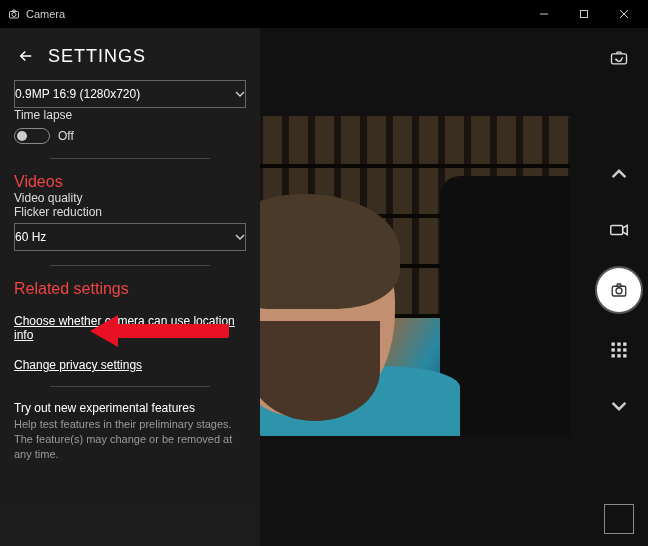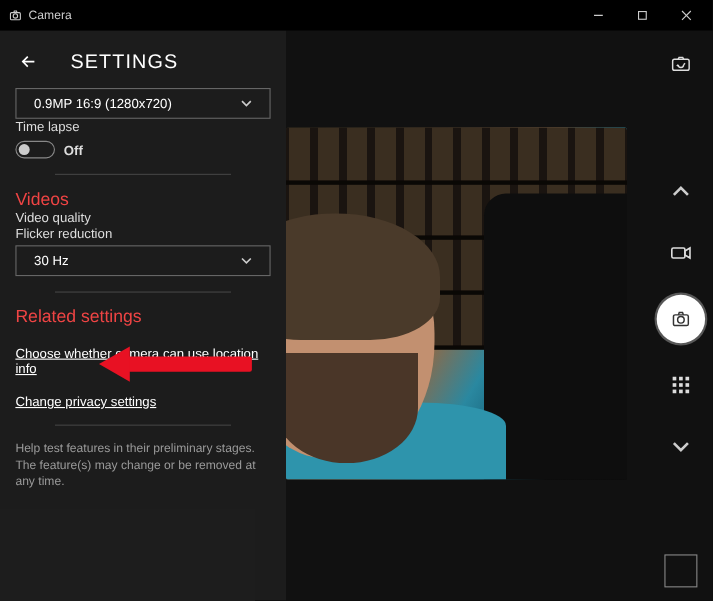--- a/index.html
+++ b/index.html
@@ -17,26 +17,26 @@
   .shelf-line { position:absolute; left:0; right:0; height:4px; background:#0a0805; }
   .person { position:absolute; bottom:0; left:0; width:260px; height:250px; }
   .head { position:absolute; left:-40px; top:20px; width:175px; height:210px; background:#c29070; border-radius: 60% 60% 50% 50% / 55% 55% 60% 60%; }
   .hair { position:absolute; left:-50px; top:8px; width:190px; height:115px; background:#4a3a2a; border-radius: 60% 60% 40% 40%; }
   .beard { position:absolute; left:-10px; top:135px; width:130px; height:100px; background:#4a3628; border-radius: 0 0 50% 50%; }
   .shirt { position:absolute; left:-60px; bottom:0; width:260px; height:70px; background:#2e94ac; border-radius: 30% 30% 0 0; }
   .chair { position:absolute; right:-20px; bottom:0; width:150px; height:260px; background:#0e0e0e; border-radius: 20px 20px 0 0; }
   .panel { position: absolute; left:0; top:0; bottom:0; width:260px; background: rgba(31,31,31,0.85); color:#fff; padding: 8px 14px 0 14px; overflow:hidden; font-size: 12px; }
   .panel-header { display:flex; align-items:center; gap:10px; height:40px; }
   .back-btn { width:24px; height:24px; display:flex; align-items:center; justify-content:center; color:#fff; }
-  .panel-title { font-size: 18px; font-weight: 300; letter-spacing: 1px; margin-left: 16px; }
-  .dropdown { width: 100%; height: 28px; border: 1px solid #666; background: transparent; color: #fff; display:flex; align-items:center; justify-content:space-between; padding: 0 16px; font-size: 12px; margin-top:4px; }
+  .panel-title { font-size: 18px; font-weight: 300; letter-spacing: 1px; }
+  .dropdown { width: 100%; height: 28px; border: 1px solid #666; background: transparent; color: #fff; display:flex; align-items:center; justify-content:space-between; padding: 0 0; font-size: 12px; margin-top:4px; }
   .chev { width:10px; height:10px; }
   .field-label { color:#ddd; font-size:12px; }
   .desc { color:#9a9a9a; font-size:11px; line-height:1.35; margin-top:2px; }
-  .toggle-row { display:flex; align-items:flex-end; gap:8px; margin-top:6px;font-weight:bold; }
+  .toggle-row { display:flex; align-items:center; gap:8px; margin-top:6px; }
   .toggle { width:36px; height:16px; border:1px solid #888; border-radius:8px; position:relative; }
   .toggle-knob { position:absolute; left:2px; top:2px; width:10px; height:10px; background:#ccc; border-radius:50%; }
   .toggle-label { font-size:12px; color:#ddd; }
   .hr { border:none; border-top:1px solid #444; margin:14px auto; width:160px; }
   .section-title { font-size:16px; font-weight:400; color:#ef4444; margin-top:4px; }
   .link { color:#fff; font-size:12px; text-decoration: underline; display:inline-block; margin-top:16px; }
   .right-rail { position:absolute; right:0; top:0; bottom:0; width:58px; display:flex; flex-direction:column; align-items:center; justify-content:space-between; padding:8px 0 12px 0; }
   .rail-top { width:100%; display:flex; justify-content:center; padding-top:4px;}
   .rail-mid { display:flex; flex-direction:column; align-items:center; gap:20px; }
   .rail-icon { width:36px; height:36px; display:flex; align-items:center; justify-content:center; color:#ddd; }
@@ -125,34 +125,35 @@
       </div>
 
       <hr class="hr">
 
       <div class="section-title">Videos</div>
 
       <div class="field-label">Video quality</div>
 
       <div class="field-label">Flicker reduction</div>
       <div class="dropdown">
-        <span>30 Hz</span>
+        <span>60 Hz</span>
         <svg class="chev" viewBox="0 0 10 10">
             <path d="M1 3l4 4 4-4" stroke="#ccc" fill="none" stroke-width="1.5"></path>
           </svg>
       </div>
 
       <hr class="hr">
 
       <div class="section-title">Related settings</div>
       <a class="link">Choose whether camera can use location info</a><br>
       <a class="link">Change privacy settings</a>
 
       <hr class="hr">
 
+      <div class="field-label" style="color:#fff">Try out new experimental features</div>
       <div class="desc">Help test features in their preliminary stages. The feature(s) may change or be removed at any time.</div>
       
 
       
 
       
       
       
       
     </div>

